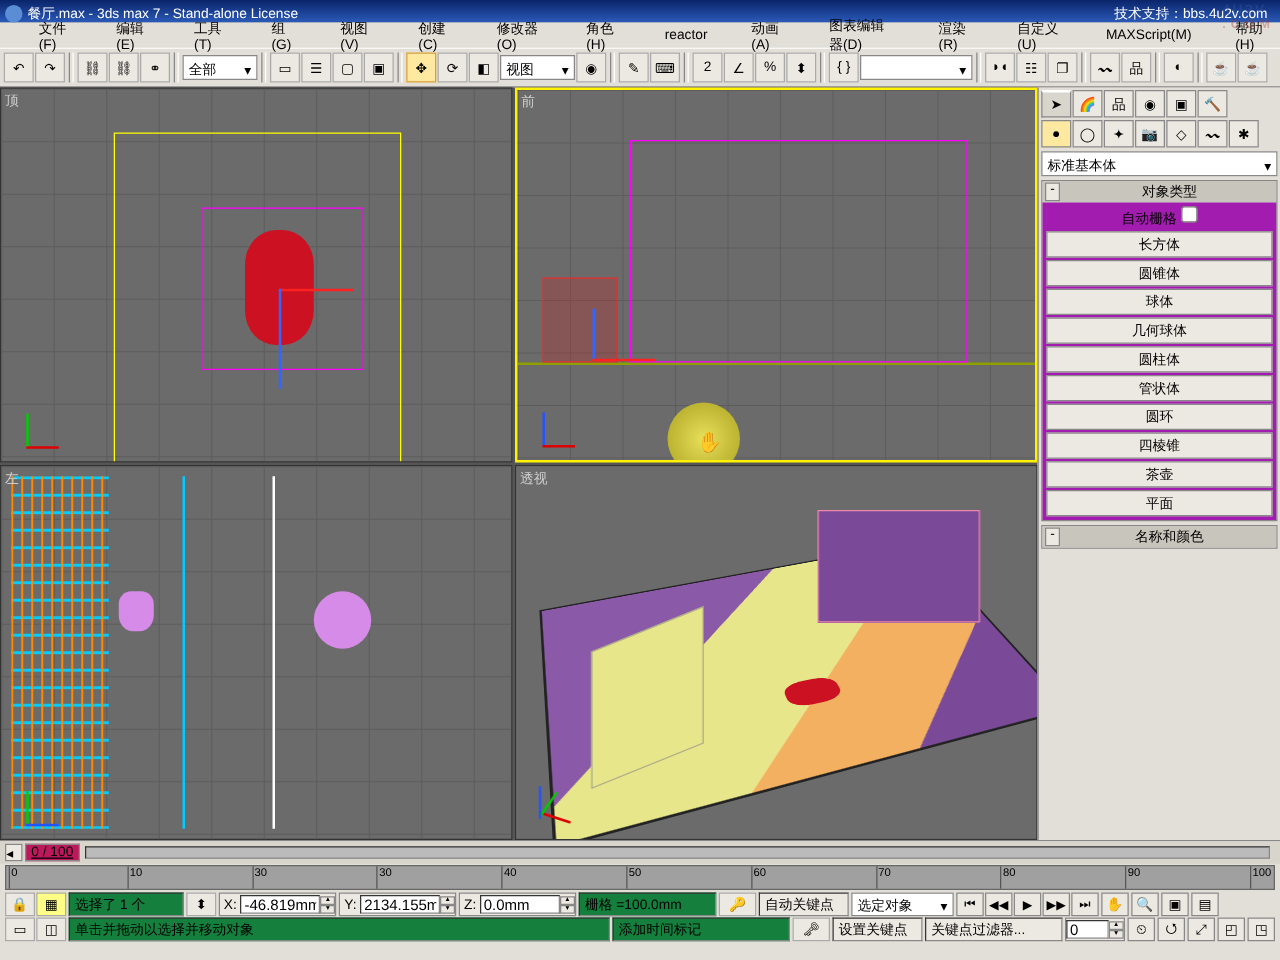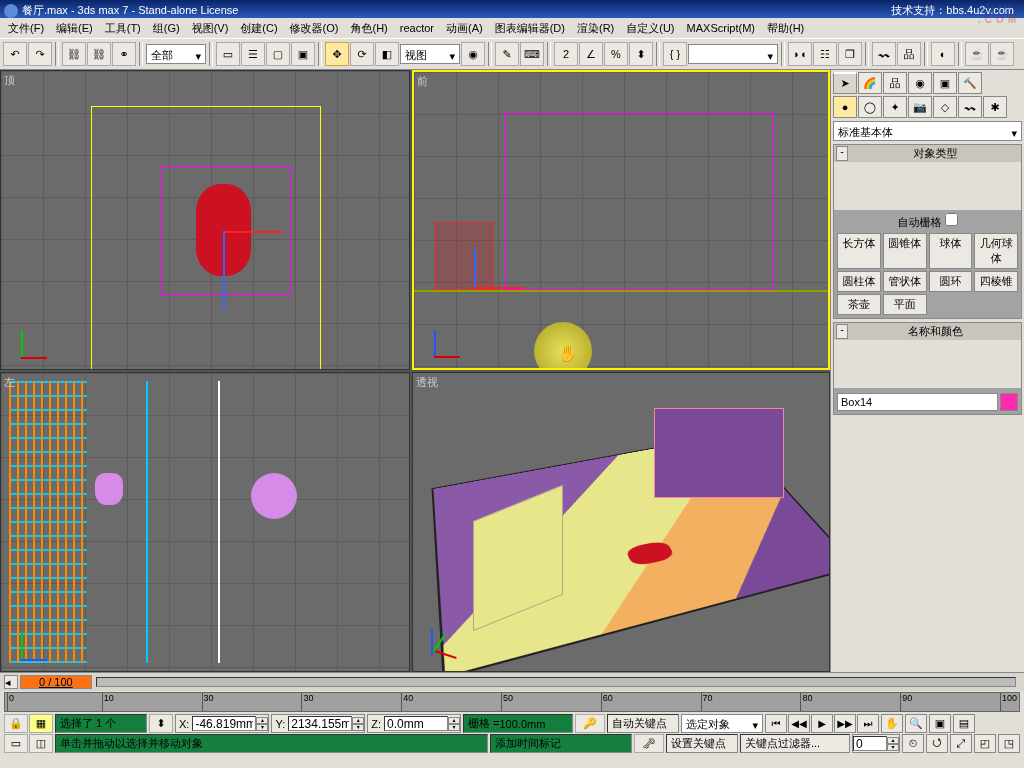--- a/index.html
+++ b/index.html
@@ -4,21 +4,21 @@
 <style>
 * { box-sizing: border-box; margin: 0; padding: 0; font-family: "Microsoft YaHei", Arial, sans-serif; font-size: 11px; }
 body { width: 1024px; height: 768px; background: #a0a0a0; overflow: hidden; position: relative; }
 
 .titlebar { height: 18px; background: linear-gradient(#0a246a,#2a5ab8); color: #fff; display: flex; align-items: flex-end; padding: 0 4px; }
 .titlebar .icon { width: 14px; height: 14px; background: #5a8dd6; border-radius: 50%; margin-right: 4px; }
 .titlebar .spacer { flex: 1; }
 .titlebar .support { color: #fff; font-size: 11px; margin-right: 6px; }
 
 .menubar { height: 20px; background: #e2dfd9; display: flex; align-items: center; padding: 0 2px; }
-.menubar .m { padding: 1px 6px; cursor: default; }
+.menubar .m { padding: 1px 6px; cursor: default; margin-left: 23px; }
 
 .toolbar { height: 32px; background: #e2dfd9; display: flex; align-items: center; padding: 0 3px; border-top: 1px solid #fff; border-bottom: 1px solid #888; gap: 1px; }
 .btn { width: 24px; height: 24px; border: 1px solid #aaa; background: #ece9e2; display: flex; align-items: center; justify-content: center; }
 .btn.active { background: #ffe8a0; border: 1px solid #d6a040; }
 .sep { width: 4px; height: 24px; border-left: 1px solid #888; border-right: 1px solid #fff; margin: 0 2px; }
 .combo { height: 20px; background: #fff; border: 1px solid #888; padding: 0 4px; display: flex; align-items: flex-end; min-width: 60px; }
 
 .workarea { position: absolute; top: 70px; left: 0; right: 194px; bottom: 96px; display: grid; grid-template-columns: 410px 1fr; grid-template-rows: 1fr 1fr; gap: 2px; background: #555; }
 .vp { background: #6b6b6b; position: relative; overflow: hidden; border: 1px solid #333; }
 .vp.active { border: 2px solid #fff200; }
@@ -36,30 +36,30 @@
 .panel { position: absolute; top: 70px; right: 0; width: 194px; bottom: 96px; background: #e2dfd9; border-left: 1px solid #888; padding: 2px; }
 .tabstrip { display:flex; gap:1px; margin-bottom:2px; }
 .tabstrip .tb { width:24px; height:22px; border:1px solid #888; background:#ece9e2; display:flex;align-items:center;justify-content:center;}
 .tabstrip .tb.sel { background:#d8d5cc; border-top:2px solid #fff; }
 .subtabs { display:flex; gap:1px; margin-bottom:3px;}
 .subtabs .tb { width:24px; height:22px; border:1px solid #888; background:#ece9e2; display:flex;align-items:center;justify-content:center; }
 .subtabs .tb.sel { background:#ffe8a0; }
 .rollout { border:1px solid #888; margin-bottom:3px; }
 .rollout .head { background:#c8c5bd; text-align:center; padding:1px 2px; display:flex; }
 .rollout .head .minus { width:12px; background:#ece9e2; border:1px solid #888; margin-right:4px; line-height:9px;}
-.rollout .body { padding:3px; background:#a3a3a3;margin-top:48px; }
-.objgrid { display:grid; grid-template-columns:1fr 1fr 1fr 1fr; gap:2px; }
+.rollout .body { padding:3px; background:#a21caf; }
+.objgrid { display:grid; grid-template-columns:1fr; gap:2px; }
 .objbtn { border:1px solid #888; background:#ece9e2; text-align:center; padding:2px 0; cursor:default;}
 .name-row { display:flex; gap:2px; margin-top:2px;}
 .name-row input { flex:1; height:18px; border:1px solid #888; padding:0 3px; background:#fff;}
 .name-row .sw { width:18px; height:18px; background:#ff2ab0; border:1px solid #888;}
 
 .statusarea { position:absolute; bottom:0; left:0; right:0; height:96px; background:#e2dfd9; border-top:1px solid #888; }
 .slider-row { height:18px; display:flex; align-items:center; padding:0 4px; background:#d8d5cc; }
-.slider-row .frame { border:1px solid #888; background:#f97316; padding:0 18px; height:14px; line-height:13px;text-decoration:underline;}
+.slider-row .frame { border:1px solid #888; background:#be185d; padding:0 4px; height:14px; line-height:13px;text-decoration:underline;}
 .slider-row .track { flex:1; height:10px; background:#bbb; border:1px inset #888; margin:0 4px;}
 .timeline { height:20px; background:#a0a0a0; position:relative; margin:1px 4px; border:1px solid #666;}
 .timeline .ticks { position:absolute; inset:0; display:flex; justify-content:space-between; padding:0 2px;}
 .timeline .ticks span { font-size:9px; color:#000; border-left:1px solid #555; padding-left:1px;}
 .status-rows { display:flex; gap:2px; padding:1px 4px; }
 .field { border:1px inset #888; background:#15803d; height:19px; padding:0 4px; display:flex; align-items:center;}
 .spin { display:flex; align-items:center; border:1px solid #888; background:#ece9e2; height:19px;}
 .spin .lab{padding:0 3px;}
 .spin input{width:64px; border:1px inset #888; height:15px; font-size:12px; padding:0 2px;}
 .spin .arrows{width:12px; display:flex; flex-direction:column;}
@@ -268,26 +268,20 @@
           <div class="objbtn">茶壶</div>
           <div class="objbtn">平面</div>
         </div>
     </div>
   </div>
   <div class="rollout">
     <div class="head">
         <span class="minus">-</span>
         <span style="flex:1">名称和颜色</span>
       </div>
-    <div class="body">
-      <div class="name-row">
-        <input value="Box14" style="">
-        <div class="sw"></div>
-      </div>
-    </div>
   </div>
 </div>
 
 <div class="statusarea">
   <div class="slider-row">
     <div style="width:14px;height:14px;border:1px solid #888;background:#ece9e2;margin-right:2px">◂</div>
     <div class="frame">0 / 100</div>
     <div class="track"></div>
   </div>
   <div class="timeline">

